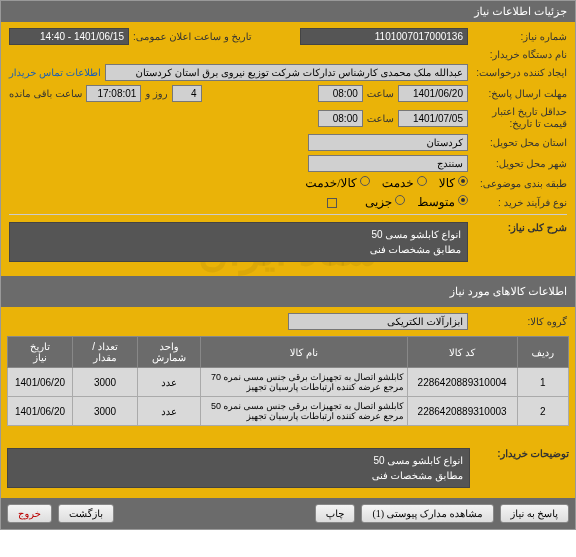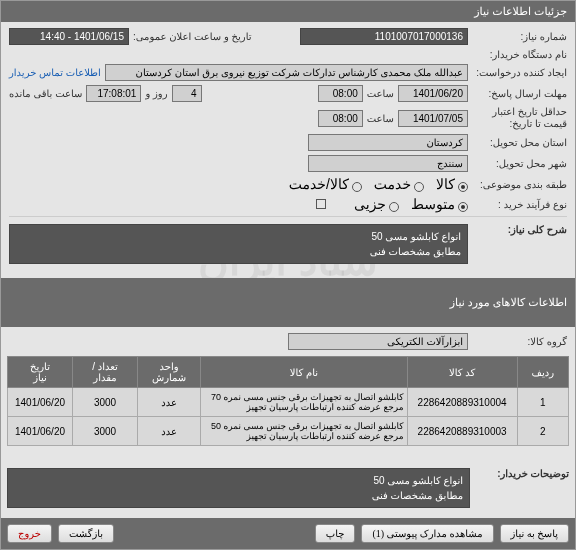--- a/index.html
+++ b/index.html
@@ -1,33 +1,33 @@
 <!DOCTYPE html>
 <html dir="rtl" lang="fa"><head>
 <meta charset="utf-8">
 <style>
 * { box-sizing: border-box; margin: 0; padding: 0; }
 body { font-family: Tahoma, Arial, sans-serif; font-size: 11px; background: #fff; direction: rtl; }
-.container { width: 576px; background: #e5e5e5; border: 1px solid #999; position: relative; }
+.container { width: 576px; background: #eab308; border: 1px solid #999; position: relative; }
 .watermark { position: absolute; top: 50%; left: 50%; transform: translate(-50%, -50%); font-size: 42px; color: rgba(0,0,0,0.06); font-weight: bold; pointer-events: none; z-index: 0; width: 100%; text-align: center; }
 .watermark .sub { font-size: 20px; display: block; margin-top: 5px; letter-spacing: 4px; }
 .content { position: relative; z-index: 1; }
 .header-bar { background: #6b6b6b; color: #fff; padding: 4px 8px; font-size: 11px; }
-.section-bar { background: #6b6b6b; color: #fff; padding: 18px 8px; font-size: 11px; margin-top: 2px; }
+.section-bar { background: #6b6b6b; color: #fff; padding: 9px 8px; font-size: 11px; margin-top: 2px; }
 .form-area { padding: 6px 8px 8px 8px; }
 .row { display: flex; align-items: center; margin-bottom: 4px; gap: 4px; flex-wrap: nowrap; }
 .label { font-size: 10px; color: #333; white-space: nowrap; }
 .label-fixed { width: 95px; text-align: right; font-size: 10px; color: #333; }
 .field { background: #fff; border: 1px solid #777; padding: 2px 4px; font-size: 10px; min-height: 16px; display: inline-flex; align-items: center; }
 .field.dark { background: #555; color: #fff; border: 1px solid #444; }
 .field.grey { background: #d0d0d0; color: #000; }
 .field.wide { flex: 1; }
 .link-text { color: #1a5fb4; cursor: pointer; font-size: 10px; }
 .radio-group { display: flex; gap: 12px; align-items: center; }
-.radio-item { display: flex; align-items: flex-end; gap: 3px; font-size: 14px; }
+.radio-item { display: flex; align-items: flex-start; gap: 3px; font-size: 12px; font-family: Liberation Serif, serif; }
 .radio { width: 10px; height: 10px; border-radius: 50%; border: 1px solid #555; display: inline-block; position: relative; }
 .radio.checked::after { content: ''; position: absolute; width: 4px; height: 4px; background: #333; border-radius: 50%; top: 2px; right: 2px; }
 .checkbox { width: 10px; height: 10px; border: 1px solid #555; display: inline-block; }
 .desc-box { background: #555; color: #fff; padding: 4px 6px; font-size: 10px; line-height: 1.5; flex: 1; border: 1px solid #444; }
 .table-wrap { padding: 0 6px 6px 6px; }
 table { width: 100%; border-collapse: collapse; font-size: 10px; }
 th { background: #6b6b6b; color: #fff; padding: 4px 14px; border: 1px solid #888; font-weight: normal; text-align: center; }
 td { background: #d9d9d9; padding: 4px 3px; border: 1px solid #aaa; text-align: center; }
 td.right { text-align: right; }
 .footer-btns { background: #6b6b6b; padding: 6px; display: flex; gap: 6px; justify-content: flex-start; }

